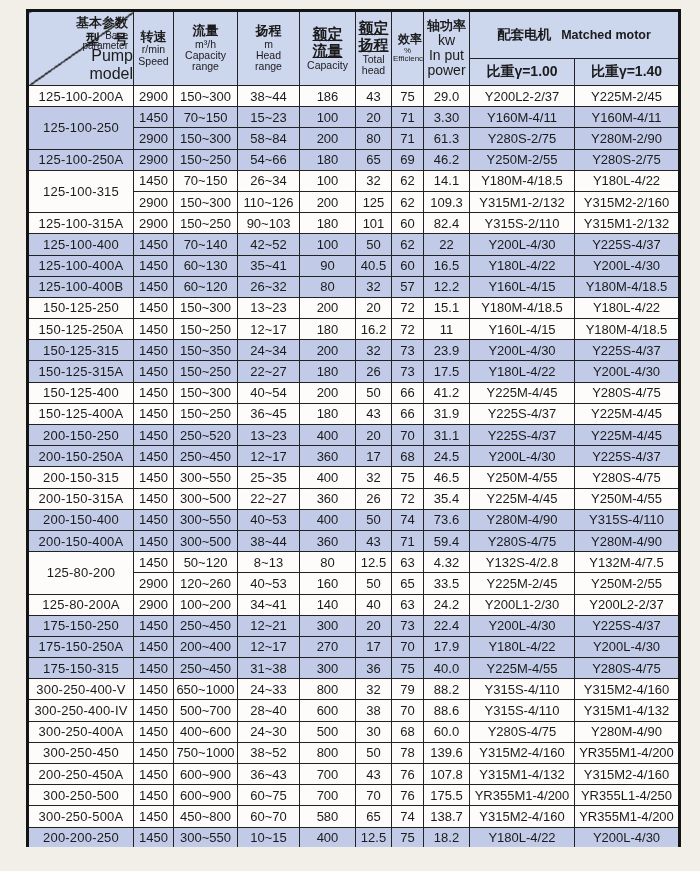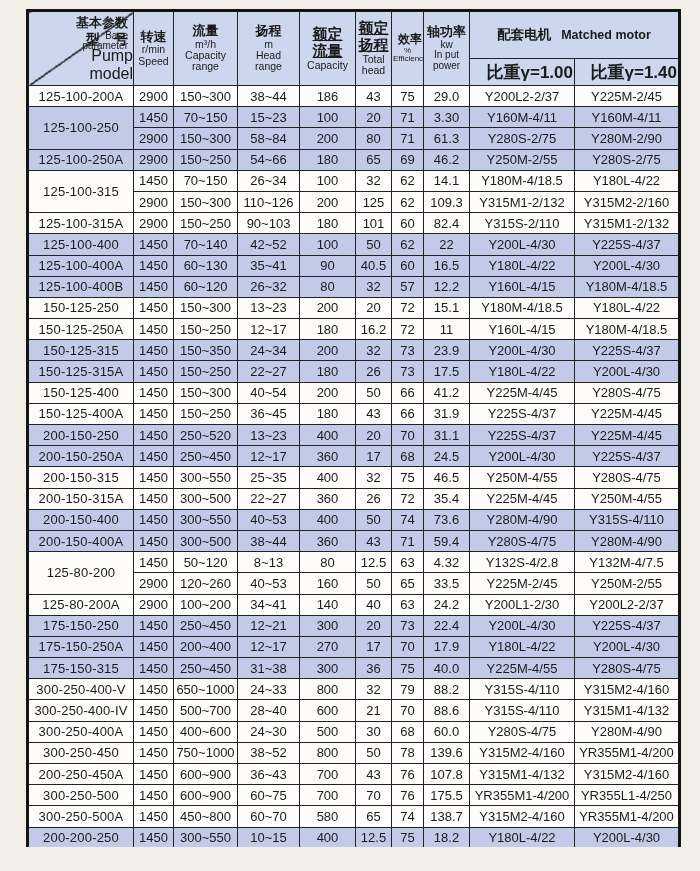--- a/index.html
+++ b/index.html
@@ -28,37 +28,37 @@
   thead tr.h2 { height:27px; }
   tbody td { height:20.2px; font-size:13px; background:#fdfcfa; }
   tr.shaded td { background:#c1cbe8; }
   td.model { font-size:13px; letter-spacing:0.2px; }
 
   .hcn { display:block; font-weight:bold; font-size:13px; line-height:1.12; white-space:pre-line; }
   .hen { display:block; font-weight:normal; font-size:10.5px; line-height:1.08; white-space:pre-line; }
   th.col-rated .hcn { font-size:15px;text-decoration:underline; }
   th.col-eff  .hcn { font-size:12px;text-align:right; }
   th.col-eff  .hen { font-size:8px; }
-  th.col-pow  .hen { font-size:10px; }
+  th.col-pow  .hen { font-size:14px; }
 
   th.corner { position:relative; padding:0;
     background-image:linear-gradient(to bottom right,
       rgba(0,0,0,0) calc(50% - 0.8px), #222 calc(50% - 0.8px),
       #222 calc(50% + 0.8px), rgba(0,0,0,0) calc(50% + 0.8px));
   }
   .corner-param { position:absolute; top:4px; right:5px; text-align:right; }
   .corner-param .hen { font-size:10px; }
   .corner-model { position:absolute; bottom:3px; left:6px; text-align:right;margin-left:28px; }
   .corner-model .hcn { font-size:14px; letter-spacing:5px; }
   .corner-model .hen { font-size:16px; }
 
   th.motor-group .grp { display:flex; justify-content:center; align-items:center; gap:10px; }
   th.motor-group .gcn { font-weight:bold; font-size:13.5px; }
   th.motor-group .gen { font-weight:bold; font-size:12.5px; }
-  th.motor-sub { font-weight:bold; font-size:17px;text-align:right; }
+  th.motor-sub { font-weight:bold; font-size:14px; }
 </style>
 </head>
 <body>
 
 <div class="sheet">
   <table class="spec">
     <colgroup>
       <col style="width:106px">
         <col style="width:40px">
         <col style="width:64px">
@@ -479,21 +479,21 @@
           <td>88.2</td>
           <td>Y315S-4/110</td>
           <td>Y315M2-4/160</td>
         </tr>
         <tr>
           <td class="model">300-250-400-IV</td>
           <td>1450</td>
           <td>500~700</td>
           <td>28~40</td>
           <td>600</td>
-          <td>21</td>
+          <td>38</td>
           <td>70</td>
           <td>88.6</td>
           <td>Y315S-4/110</td>
           <td>Y315M1-4/132</td>
         </tr>
         <tr>
           <td class="model">300-250-400A</td>
           <td>1450</td>
           <td>400~600</td>
           <td>24~30</td>

